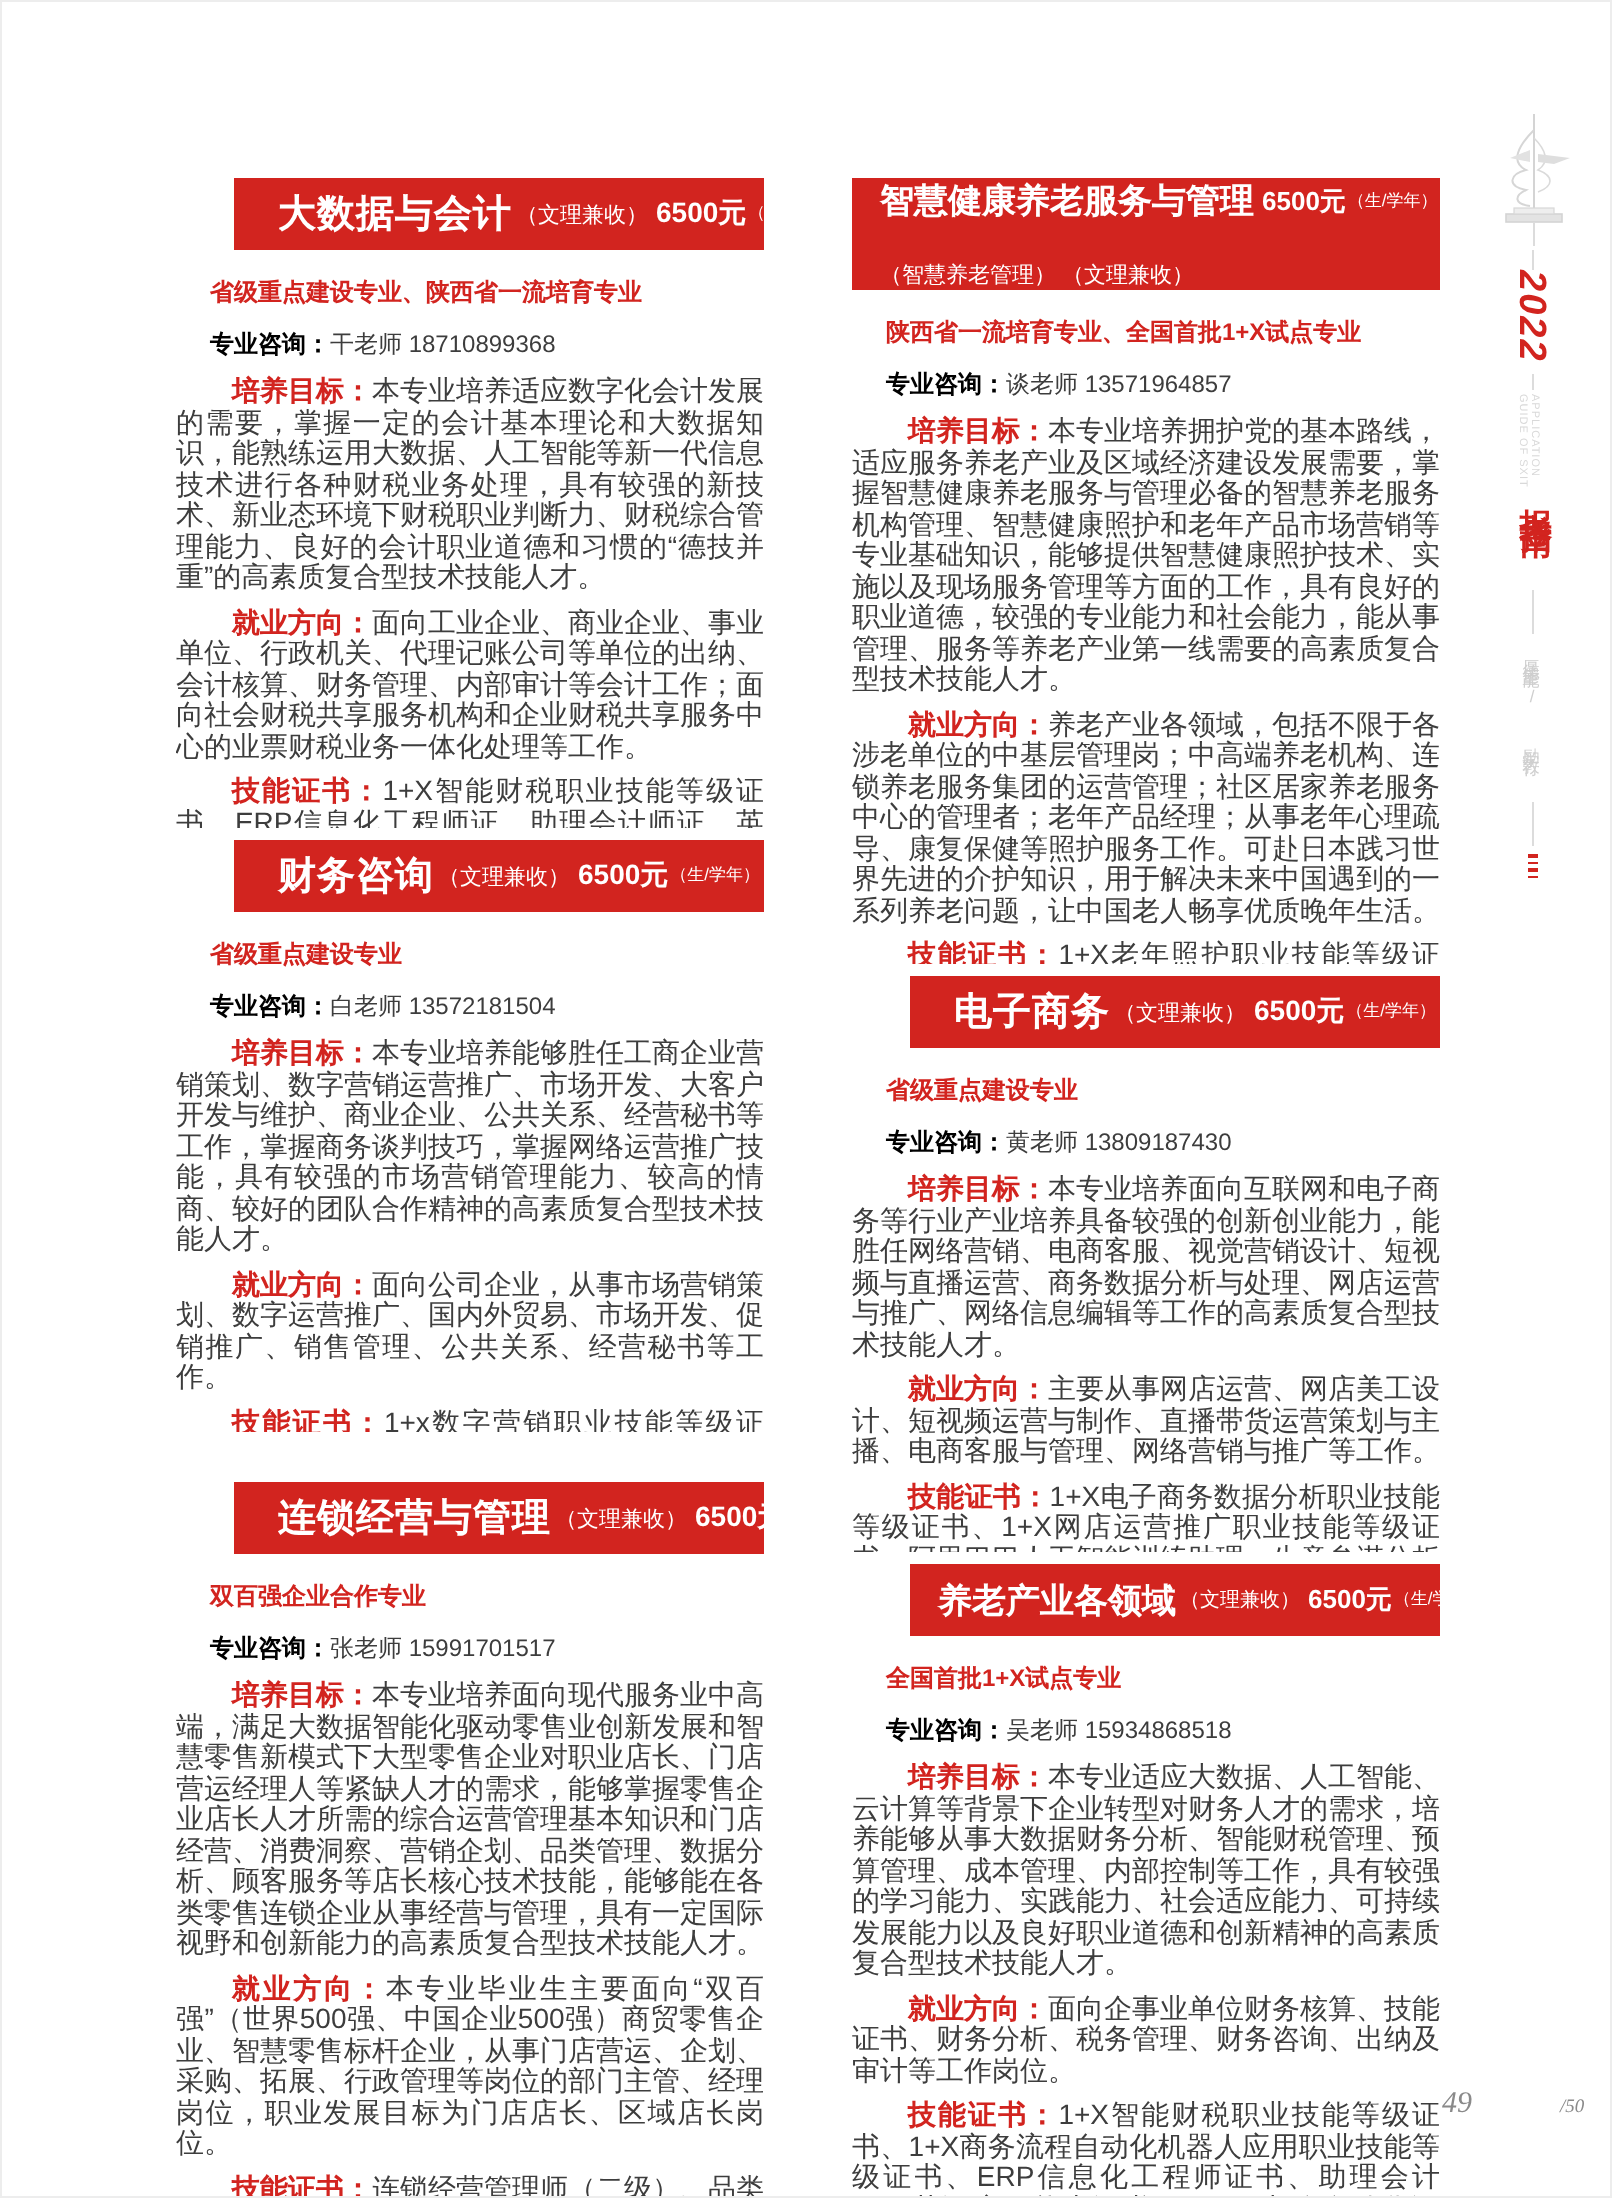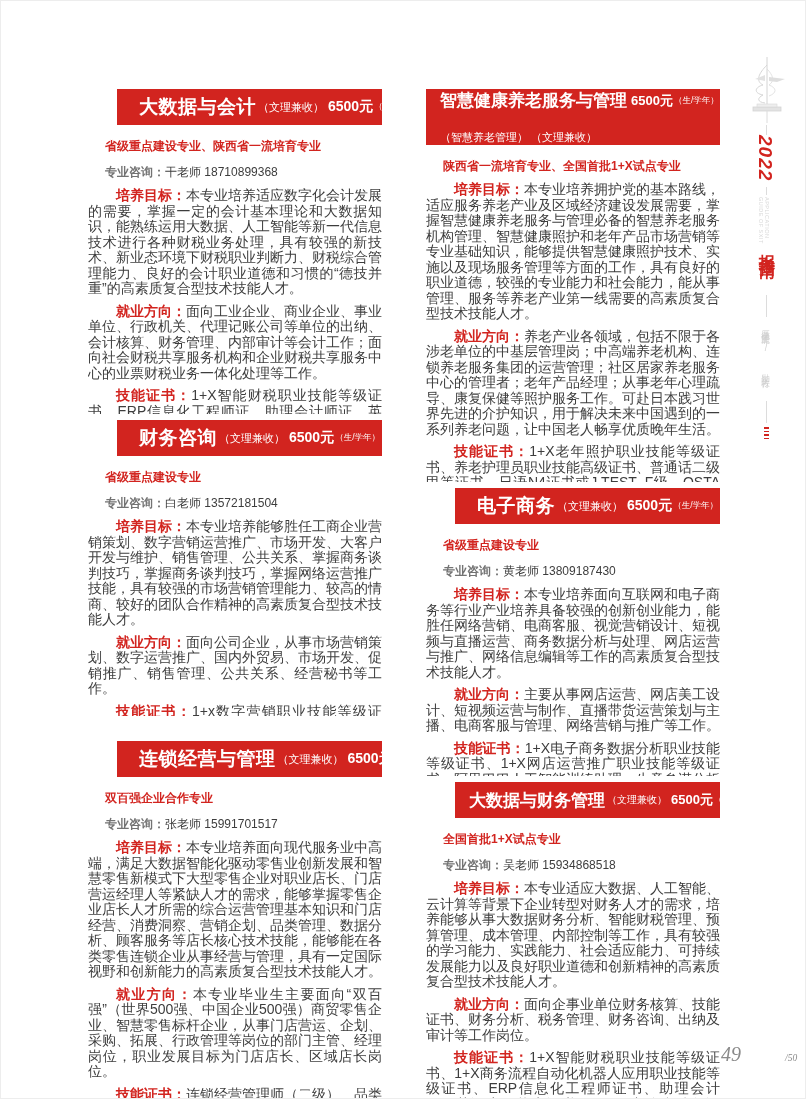--- a/index.html
+++ b/index.html
@@ -24,42 +24,42 @@
   .bar-price{font-size:14px;font-weight:bold;}
   .bar-price-unit{font-size:8.5px;margin-left:1px;}
   .bar-sub2{font-size:11px;margin-top:3px;}
   .compact .bar-title{font-size:17px;letter-spacing:0;}
   .compact .bar-sub{font-size:10px;}
   .compact .bar-price{font-size:13px;}
   .compact{padding-left:14px;}
 
   .highlight{color:#d2241f;font-weight:bold;font-size:12px;margin:13px 0 0 17px;}
   .consult{font-size:12px;color:#3d3d3d;margin:9px 0 0 17px;}
-  .consult b{color:#737373;margin-top:26px;}
+  .consult b{color:#000000;margin-top:26px;}
   .para{font-size:14px;line-height:15.5px;color:#3d3d3d;text-align:justify;
         text-indent:2em;margin:7px 0 0 0;}
   .para b{color:#d2241f;}
 
   
   .vitem{position:absolute;}
   .vline{position:absolute;left:765px;width:1px;background:#dcdcdc;}
   .v-year{left:753px;top:134px;writing-mode:vertical-rl;color:#d2241f;
           font-size:19px;font-weight:bold;font-style:italic;letter-spacing:1px;}
   .v-eng{left:757px;top:196px;writing-mode:vertical-rl;color:#d9d9d9;
          font-size:5.5px;letter-spacing:0.5px;line-height:6px;}
   .v-guide{left:755px;top:240px;writing-mode:vertical-rl;text-orientation:upright;
            color:#d2241f;font-size:16px;font-weight:bold;letter-spacing:3px;}
   .v-motto{left:759px;top:322px;writing-mode:vertical-rl;text-orientation:upright;
            color:#cfcfcf;font-size:8.5px;letter-spacing:2px;}
   .dots{position:absolute;left:763px;top:426px;display:flex;flex-direction:column;gap:2px;}
   .dots i{display:block;width:5px;height:1.6px;background:#d2241f;}
 
   .pageno{position:absolute;left:720px;top:1042px;color:#8a8a8a;
           font-family:"Liberation Serif","DejaVu Serif",serif;font-style:italic;}
-  .p-cur{font-size:20px;font-family:Liberation Serif, serif;}
+  .p-cur{font-size:15px;font-family:Liberation Serif, serif;}
   .p-rest{font-size:9.5px;padding-left:44px;}
 </style>
 </head>
 <body>
 
 <div class="page">
 
   <div class="col col-left">
 
     <section class="sec" style="top:0;height:325px;">
@@ -84,21 +84,21 @@
         <div class="bar-row">
           <span class="bar-title">财务咨询</span>
           <span class="bar-sub">（文理兼收）</span>
           <span class="bar-spacer"></span>
           <span class="bar-price">6500元</span>
           <span class="bar-price-unit">（生/学年）</span>
         </div>
       </header>
       <div class="highlight">省级重点建设专业</div>
       <div class="consult"><b>专业咨询：</b><span>白老师 13572181504</span></div>
-      <p class="para"><b>培养目标：</b><span>本专业培养能够胜任工商企业营销策划、数字营销运营推广、市场开发、大客户开发与维护、销售管理、公共关系、掌握商务谈判技巧，掌握商务谈判技巧，掌握网络运营推广技能，具有较强的市场营销管理能力、较高的情商、较好的团队合作精神的高素质复合型技术技能人才。</span></p>
+      <p class="para"><b>培养目标：</b><span>本专业培养能够胜任工商企业营销策划、数字营销运营推广、市场开发、大客户开发与维护、商业企业、公共关系、经营秘书等工作，掌握商务谈判技巧，掌握网络运营推广技能，具有较强的市场营销管理能力、较高的情商、较好的团队合作精神的高素质复合型技术技能人才。</span></p>
       <p class="para"><b>就业方向：</b><span>面向公司企业，从事市场营销策划、数字运营推广、国内外贸易、市场开发、促销推广、销售管理、公共关系、经营秘书等工作。</span></p>
       <p class="para"><b>技能证书：</b><span>1+x数字营销职业技能等级证书、普通话二级甲等证书、英语应用能力证书、OSTA办公自动化证书。</span></p>
     </section>
 
     <section class="sec" style="top:652px;height:447px;">
       <header class="bar bar-single">
         <div class="bar-row">
           <span class="bar-title">连锁经营与管理</span>
           <span class="bar-sub">（文理兼收）</span>
           <span class="bar-spacer"></span>
@@ -121,20 +121,21 @@
       <header class="bar bar-double compact">
         <div class="bar-row">
           <span class="bar-title">智慧健康养老服务与管理</span>
           <span class="bar-spacer"></span>
           <span class="bar-price">6500元</span>
           <span class="bar-price-unit">（生/学年）</span>
         </div>
         <div class="bar-sub2">（智慧养老管理） （文理兼收）</div>
       </header>
       <div class="highlight">陕西省一流培育专业、全国首批1+X试点专业</div>
+      <div class="consult"><b>专业咨询：</b><span>谈老师 13571964857</span></div>
       <p class="para"><b>培养目标：</b><span>本专业培养拥护党的基本路线，适应服务养老产业及区域经济建设发展需要，掌握智慧健康养老服务与管理必备的智慧养老服务机构管理、智慧健康照护和老年产品市场营销等专业基础知识，能够提供智慧健康照护技术、实施以及现场服务管理等方面的工作，具有良好的职业道德，较强的专业能力和社会能力，能从事管理、服务等养老产业第一线需要的高素质复合型技术技能人才。</span></p>
       <p class="para"><b>就业方向：</b><span>养老产业各领域，包括不限于各涉老单位的中基层管理岗；中高端养老机构、连锁养老服务集团的运营管理；社区居家养老服务中心的管理者；老年产品经理；从事老年心理疏导、康复保健等照护服务工作。可赴日本践习世界先进的介护知识，用于解决未来中国遇到的一系列养老问题，让中国老人畅享优质晚年生活。</span></p>
       <p class="para"><b>技能证书：</b><span>1+X老年照护职业技能等级证书、养老护理员职业技能高级证书、普通话二级甲等证书、日语N4证书或J.TEST–F级、OSTA办公自动化证书。</span></p>
     </section>
 
     <section class="sec" style="top:399px;height:288px;">
       <header class="bar bar-single">
         <div class="bar-row">
           <span class="bar-title">电子商务</span>
           <span class="bar-sub">（文理兼收）</span>
@@ -146,21 +147,21 @@
       <div class="highlight">省级重点建设专业</div>
       <div class="consult"><b>专业咨询：</b><span>黄老师 13809187430</span></div>
       <p class="para"><b>培养目标：</b><span>本专业培养面向互联网和电子商务等行业产业培养具备较强的创新创业能力，能胜任网络营销、电商客服、视觉营销设计、短视频与直播运营、商务数据分析与处理、网店运营与推广、网络信息编辑等工作的高素质复合型技术技能人才。</span></p>
       <p class="para"><b>就业方向：</b><span>主要从事网店运营、网店美工设计、短视频运营与制作、直播带货运营策划与主播、电商客服与管理、网络营销与推广等工作。</span></p>
       <p class="para"><b>技能证书：</b><span>1+X电子商务数据分析职业技能等级证书、1+X网店运营推广职业技能等级证书、阿里巴巴人工智能训练助理、生意参谋分析专员、普通话二级甲等证书、英语应用能力证书、OSTA办公自动化证书等。</span></p>
     </section>
 
     <section class="sec" style="top:693px;height:318px;">
       <header class="bar bar-single compact">
         <div class="bar-row">
-          <span class="bar-title">大数据与财务管理</span>
+          <span class="bar-title">养老产业各领域</span>
           <span class="bar-sub">（文理兼收）</span>
           <span class="bar-spacer"></span>
           <span class="bar-price">6500元</span>
           <span class="bar-price-unit">（生/学年）</span>
         </div>
       </header>
       <div class="highlight">全国首批1+X试点专业</div>
       <div class="consult"><b>专业咨询：</b><span>吴老师 15934868518</span></div>
       <p class="para"><b>培养目标：</b><span>本专业适应大数据、人工智能、云计算等背景下企业转型对财务人才的需求，培养能够从事大数据财务分析、智能财税管理、预算管理、成本管理、内部控制等工作，具有较强的学习能力、实践能力、社会适应能力、可持续发展能力以及良好职业道德和创新精神的高素质复合型技术技能人才。</span></p>
       <p class="para"><b>就业方向：</b><span>面向企事业单位财务核算、技能证书、财务分析、税务管理、财务咨询、出纳及审计等工作岗位。</span></p>

